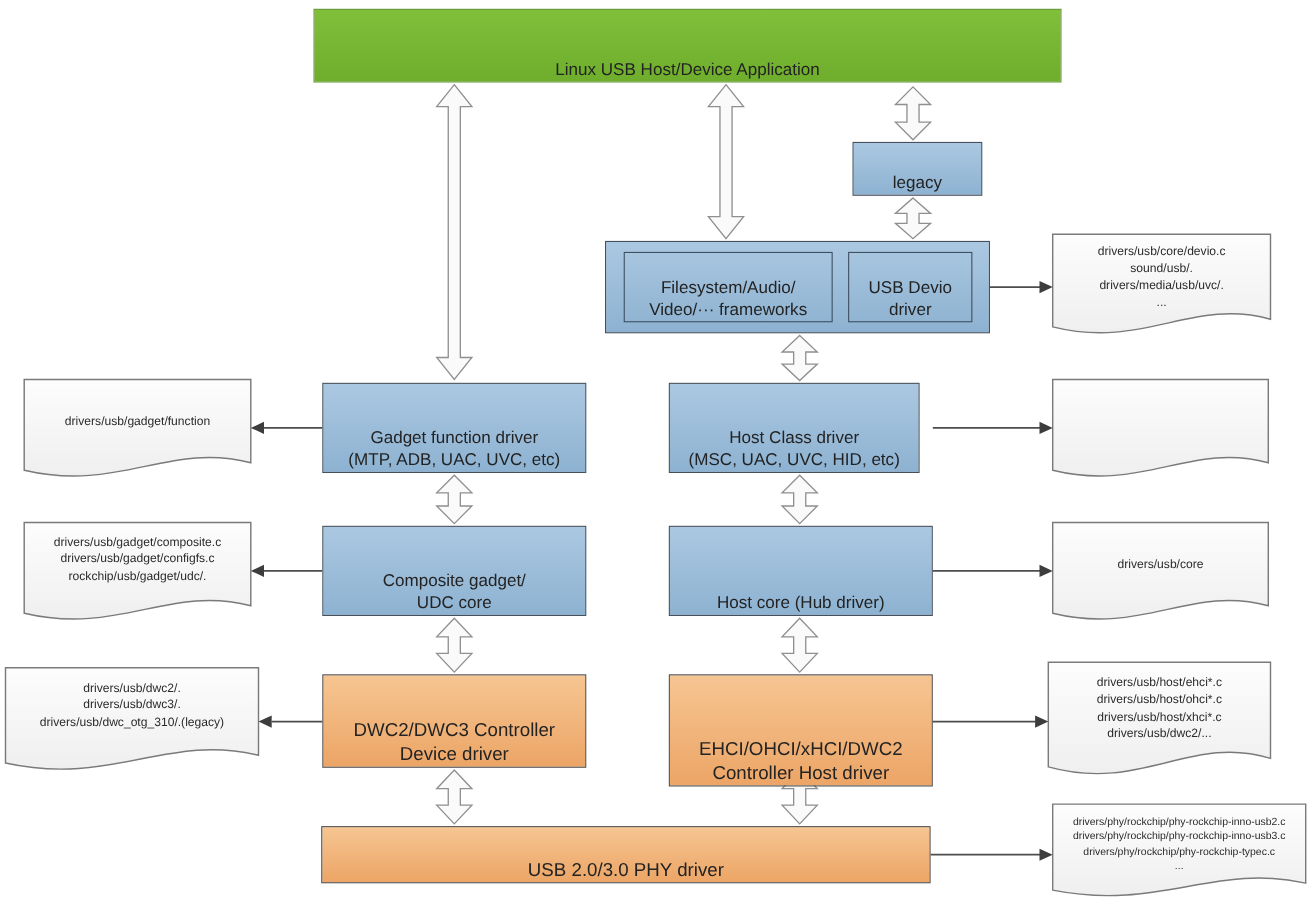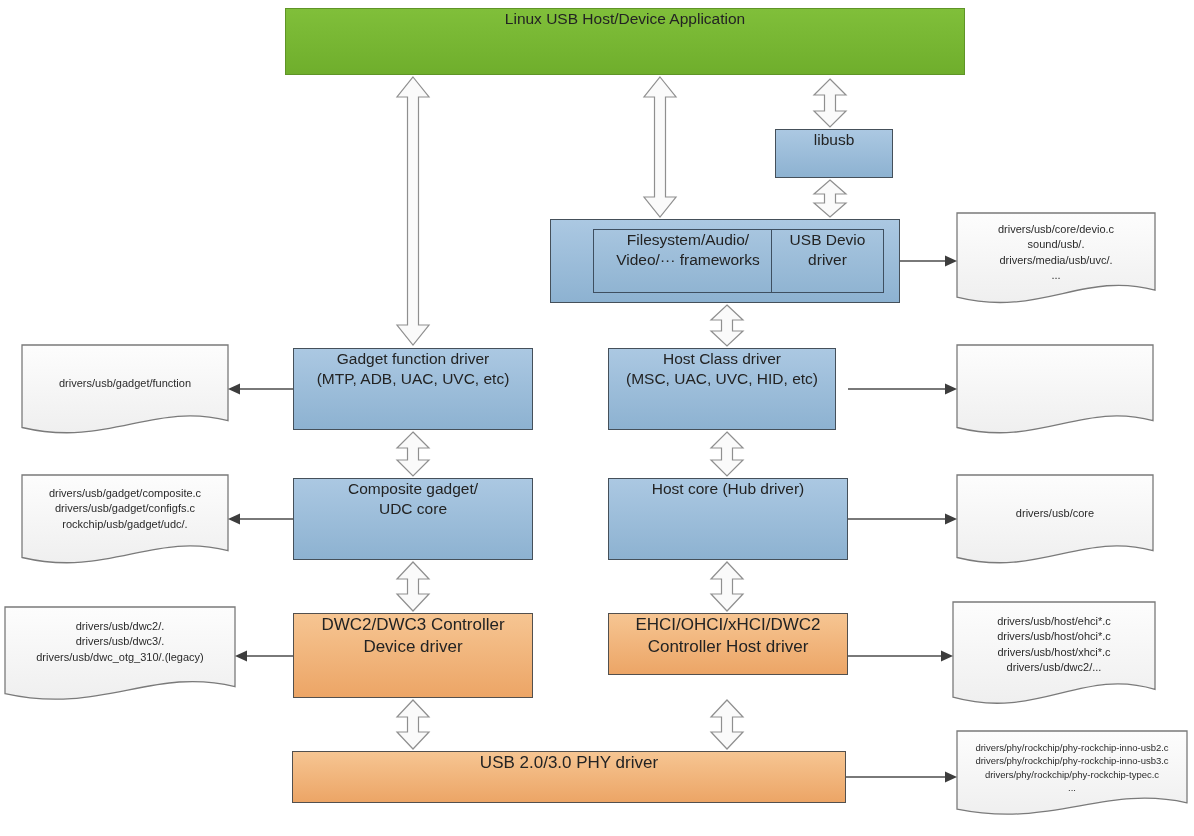--- a/index.html
+++ b/index.html
@@ -2,21 +2,21 @@
 <html><head>
 <meta charset="utf-8">
 <style>
   html,body{margin:0;padding:0;background:#ffffff;}
   #canvas{
     position:relative;width:1194px;height:836px;background:#ffffff;overflow:hidden;
     font-family:"Liberation Sans", sans-serif;
   }
   #connector-layer{position:absolute;left:0;top:0;width:1194px;height:836px;z-index:1;}
   .box{
-    position:absolute;z-index:2;display:flex;align-items:flex-start;justify-content:center;
+    position:absolute;z-index:2;display:flex;align-items:flex-end;justify-content:center;
     text-align:center;white-space:pre-line;color:#232323;box-sizing:border-box;
     line-height:1.3;
   }
   .box-green{background:linear-gradient(#80bf3a,#6fae2c);border:1.5px solid #5f9427;font-size:15.5px;}
   .box-blue{background:linear-gradient(#abc8e2,#8db2d1);border:1.5px solid #45505a;font-size:15.5px;}
   .box-blue-inner{background:linear-gradient(#a7c5df,#90b4d2);border:1.3px solid #3e4f60;font-size:15.5px;}
   .box-orange{background:linear-gradient(#f6c592,#eca express566);border:1.5px solid #52504e;font-size:15.5px;}
   .box-orange{background:linear-gradient(#f6c592,#eca566);border:1.5px solid #52504e;font-size:17px;}
   .doc-text{
     position:absolute;z-index:3;box-sizing:border-box;text-align:center;color:#2a2a2a;
@@ -94,25 +94,25 @@
       <path class="conn" d="M846,777 L946,777"></path>
         <polygon class="conn-head" points="957,777 945,771.5 945,782.5"></polygon>
     </g>
   </svg>
 
   <div class="box box-green" style="left:285px;top:8px;width:680px;height:67px;">
     <span>Linux USB Host/Device Application</span>
   </div>
 
   <div class="box box-blue" style="left:775px;top:129px;width:118px;height:49px;">
-    <span>libusb</span>
+    <span>legacy</span>
   </div>
 
   <div class="box box-blue" style="left:550px;top:219px;width:350px;height:84px;"></div>
-  <div class="box box-blue-inner" style="left:593px;top:229px;width:190px;height:64px;">
+  <div class="box box-blue-inner" style="left:567px;top:229px;width:190px;height:64px;">
     <span>Filesystem/Audio/
 Video/··· frameworks</span>
   </div>
   <div class="box box-blue-inner" style="left:771px;top:229px;width:113px;height:64px;">
     <span>USB Devio
 driver</span>
   </div>
 
   <div class="box box-blue" style="left:293px;top:348px;width:240px;height:82px;">
     <span>Gadget function driver
@@ -128,21 +128,21 @@
 UDC core</span>
   </div>
   <div class="box box-blue" style="left:608px;top:478px;width:240px;height:82px;">
     <span>Host core (Hub driver)</span>
   </div>
 
   <div class="box box-orange" style="left:293px;top:613px;width:240px;height:85px;">
     <span>DWC2/DWC3 Controller
 Device driver</span>
   </div>
-  <div class="box box-orange" style="left:608px;top:613px;width:240px;height:62px;">
+  <div class="box box-orange" style="left:608px;top:613px;width:240px;height:102px;">
     <span>EHCI/OHCI/xHCI/DWC2
 Controller Host driver</span>
   </div>
 
   <div class="box box-orange" style="left:292px;top:751px;width:554px;height:52px;">
     <span>USB 2.0/3.0 PHY driver</span>
   </div>
 
   <div class="doc-text" style="left:957px;top:213px;width:198px;padding-top:9px;">
     <div>drivers/usb/core/devio.c</div>

